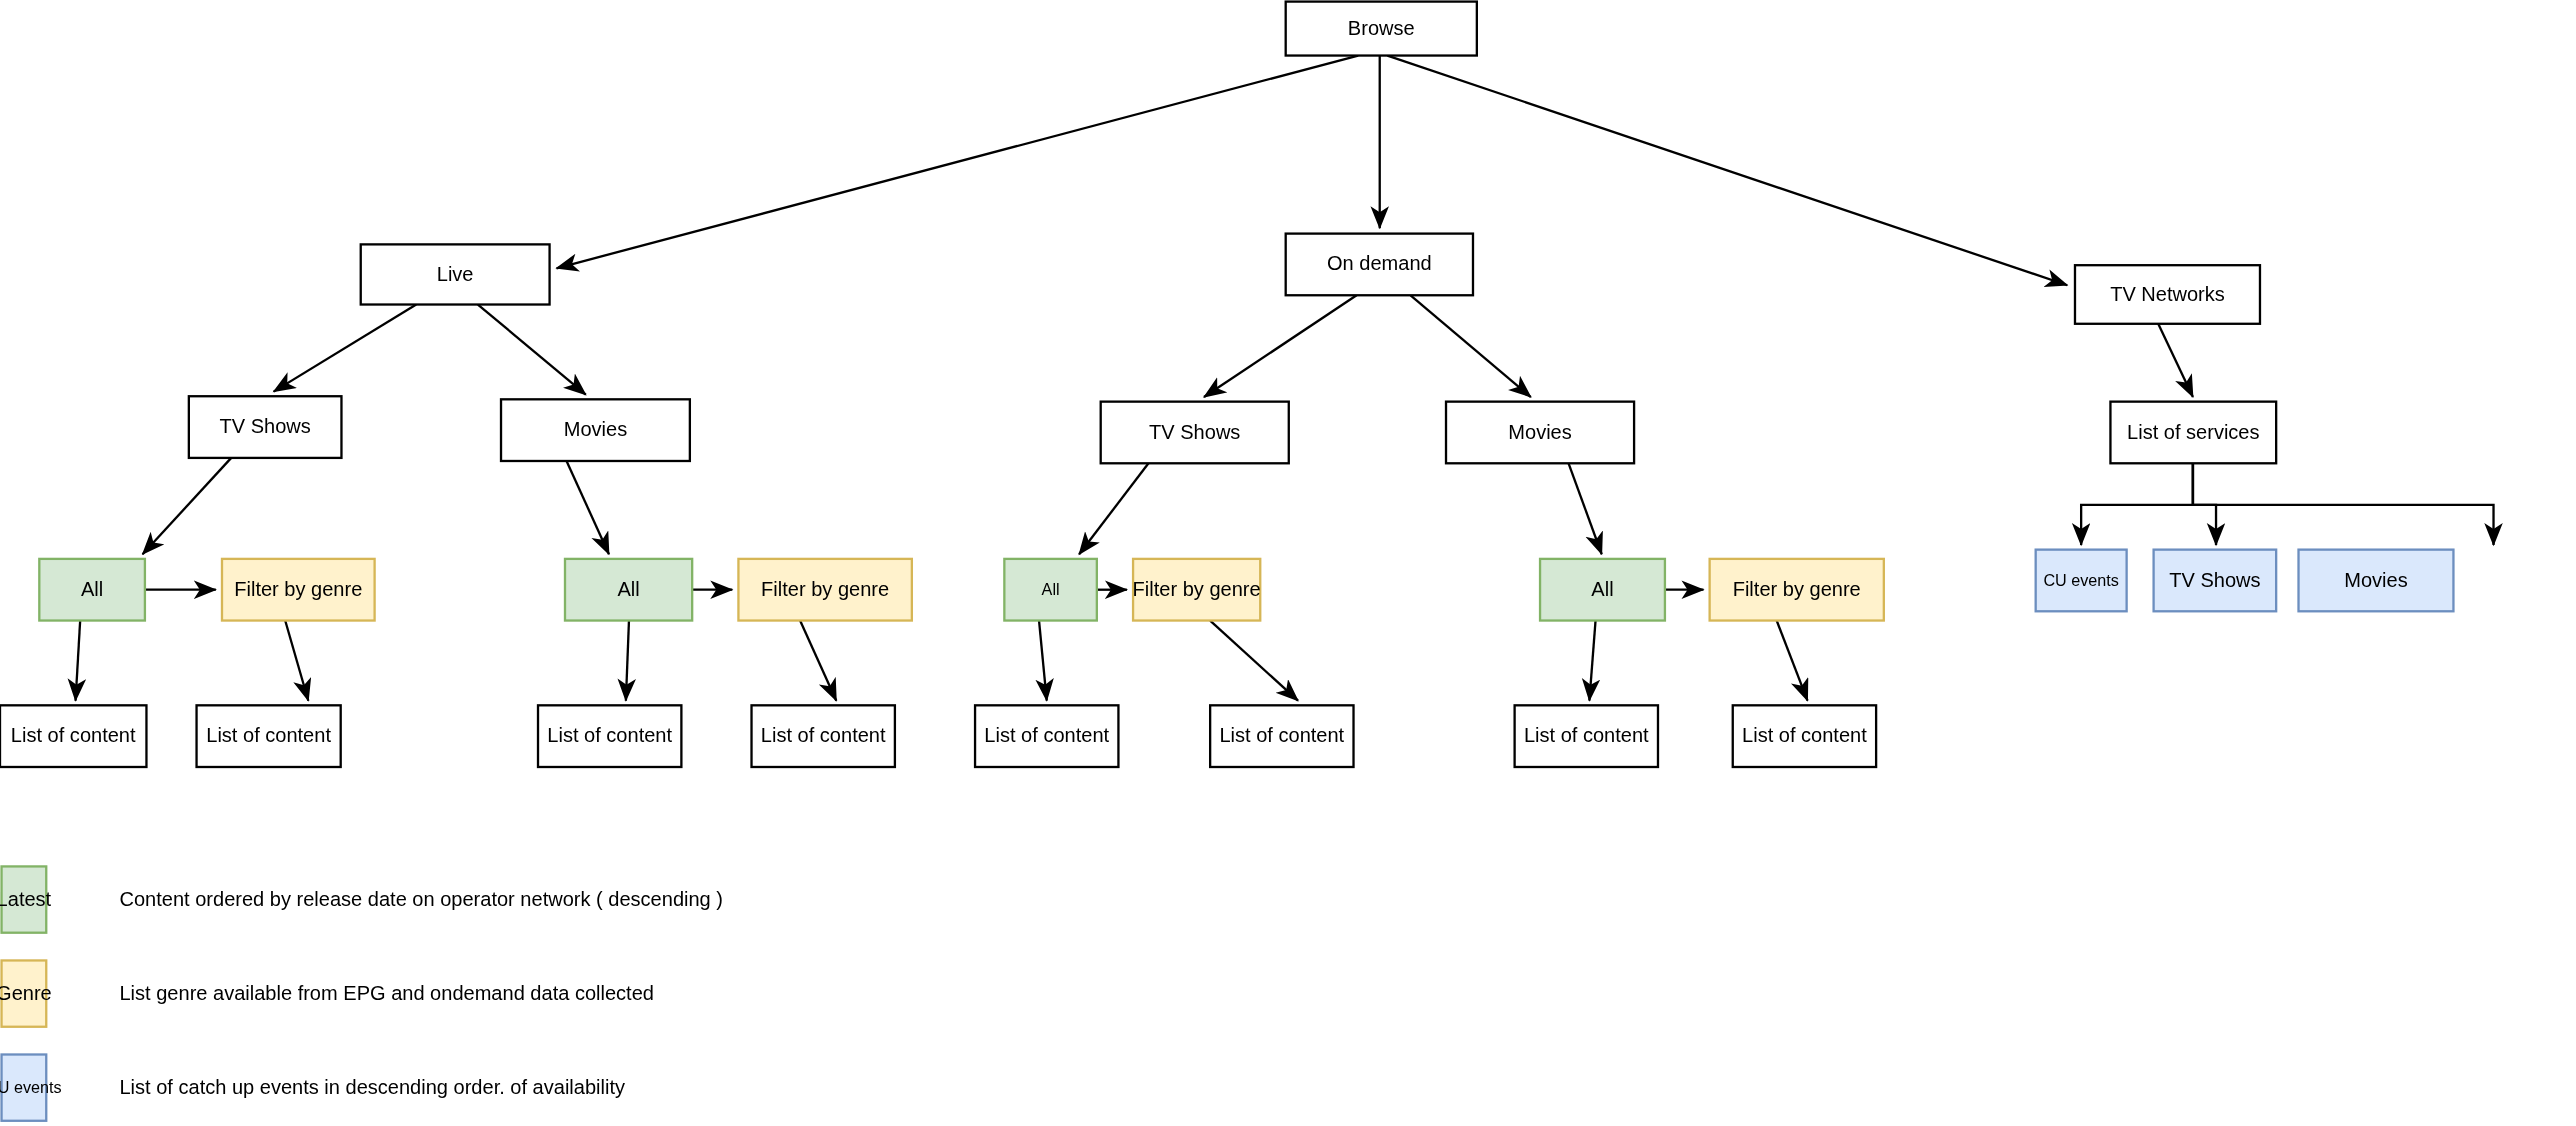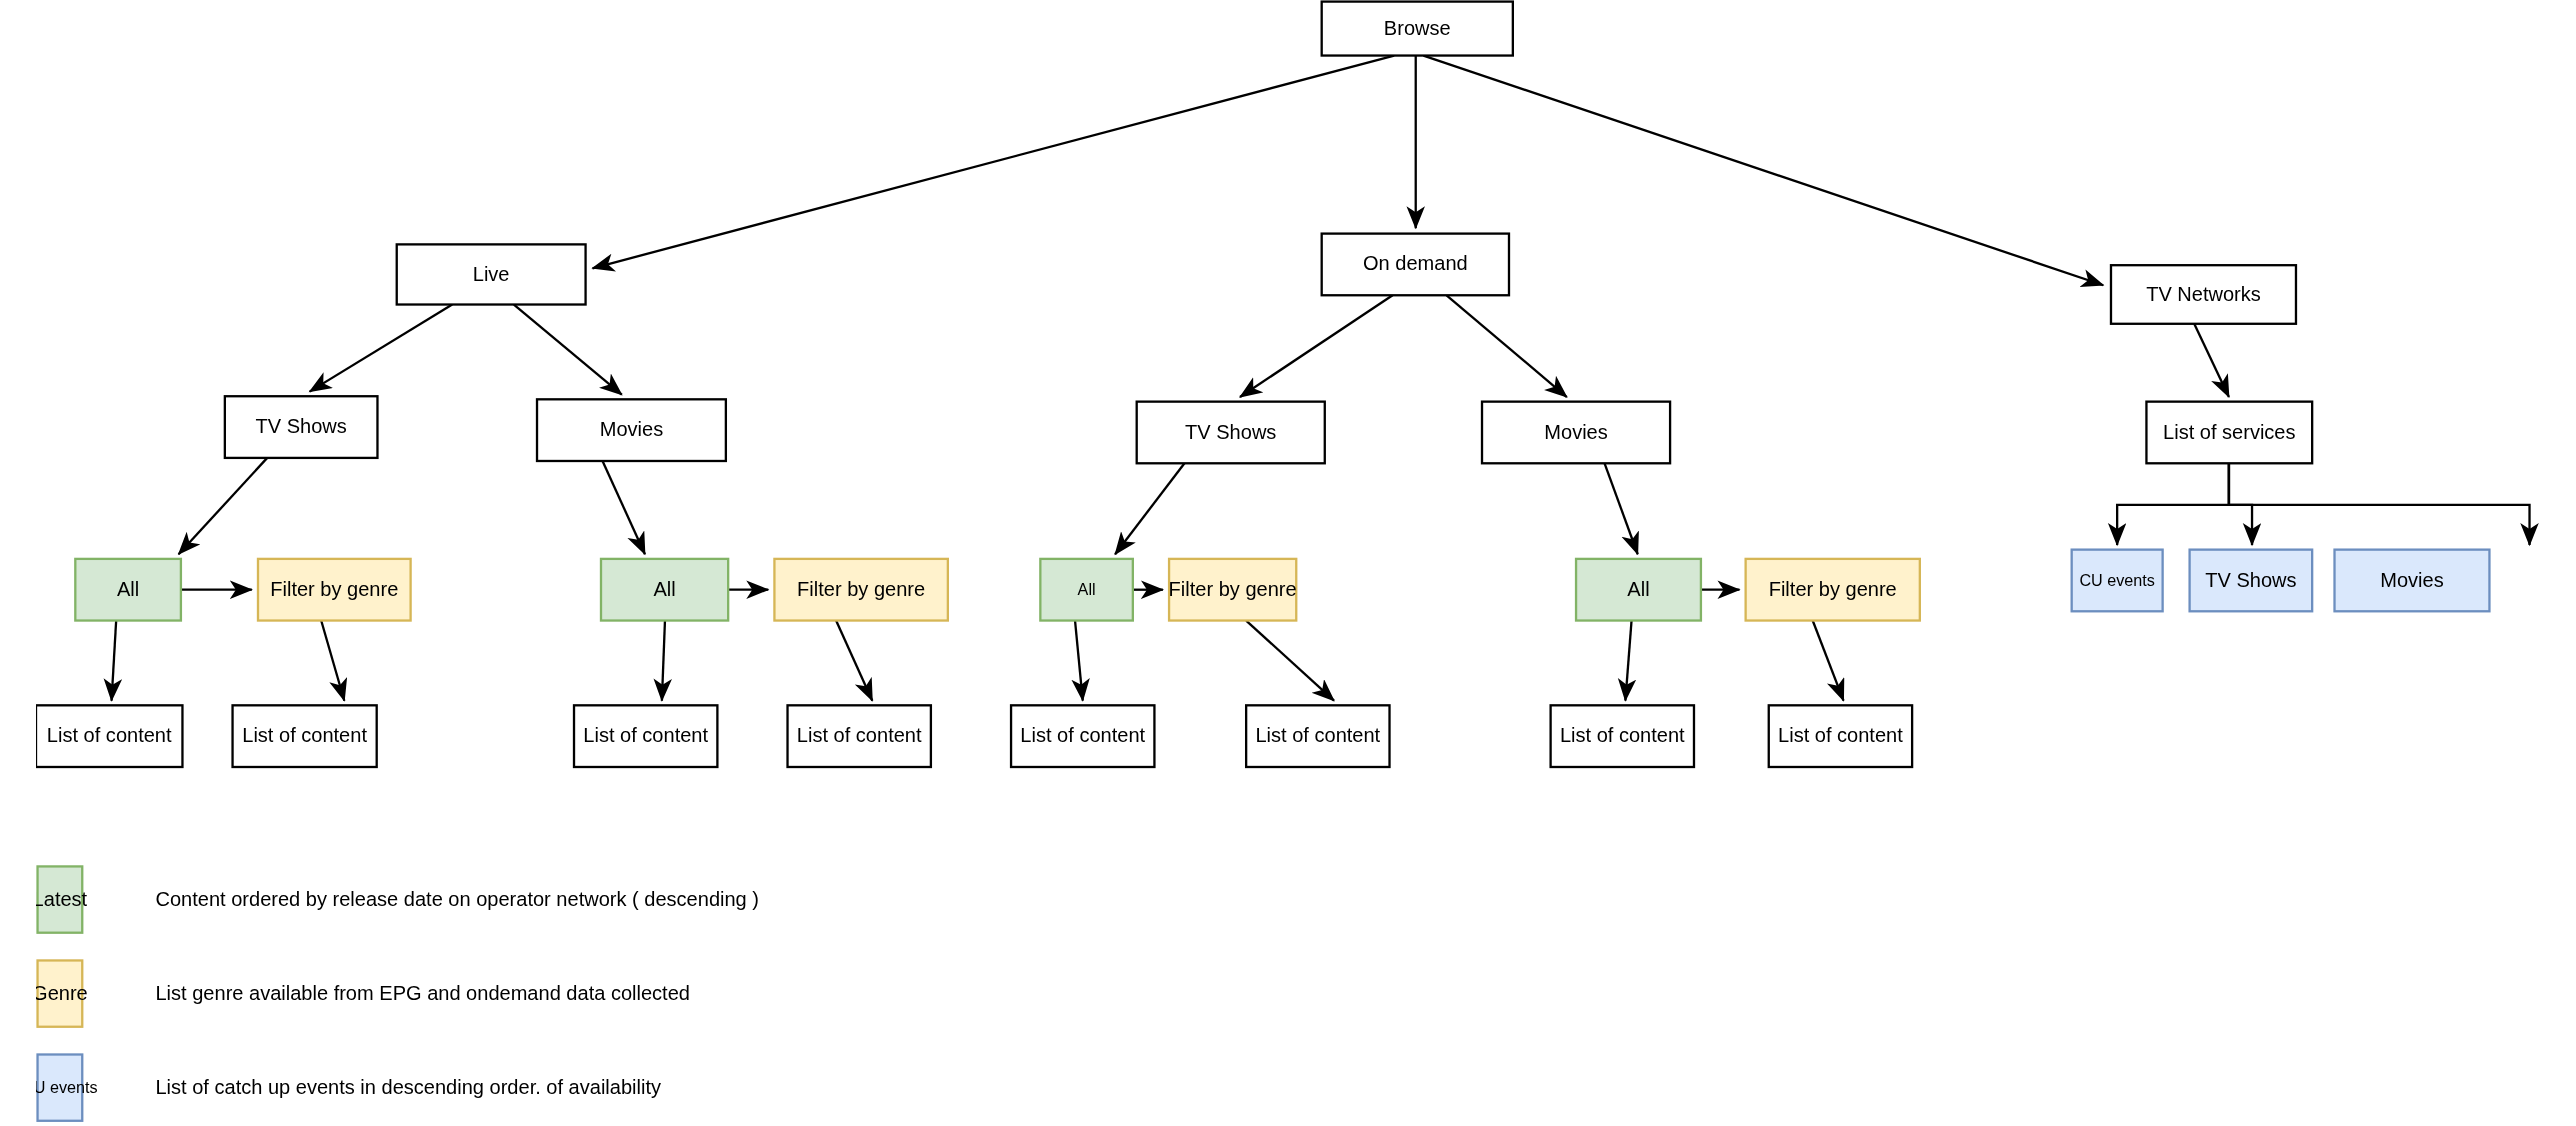--- a/index.html
+++ b/index.html
@@ -10,21 +10,20 @@
   body {
     width: 2576px;
     height: 1127px;
     font-family: "Liberation Sans", sans-serif;
     overflow: hidden;
   }
   #diagram-root {
     position: relative;
     width: 2308px;
     height: 1127px;
-    margin-left: 36px;
   }
   svg.flow {
     position: absolute;
     top: 0;
     left: 0;
     width: 2576px;
     height: 1127px;
     display: block;
   }
   .node-rect {

